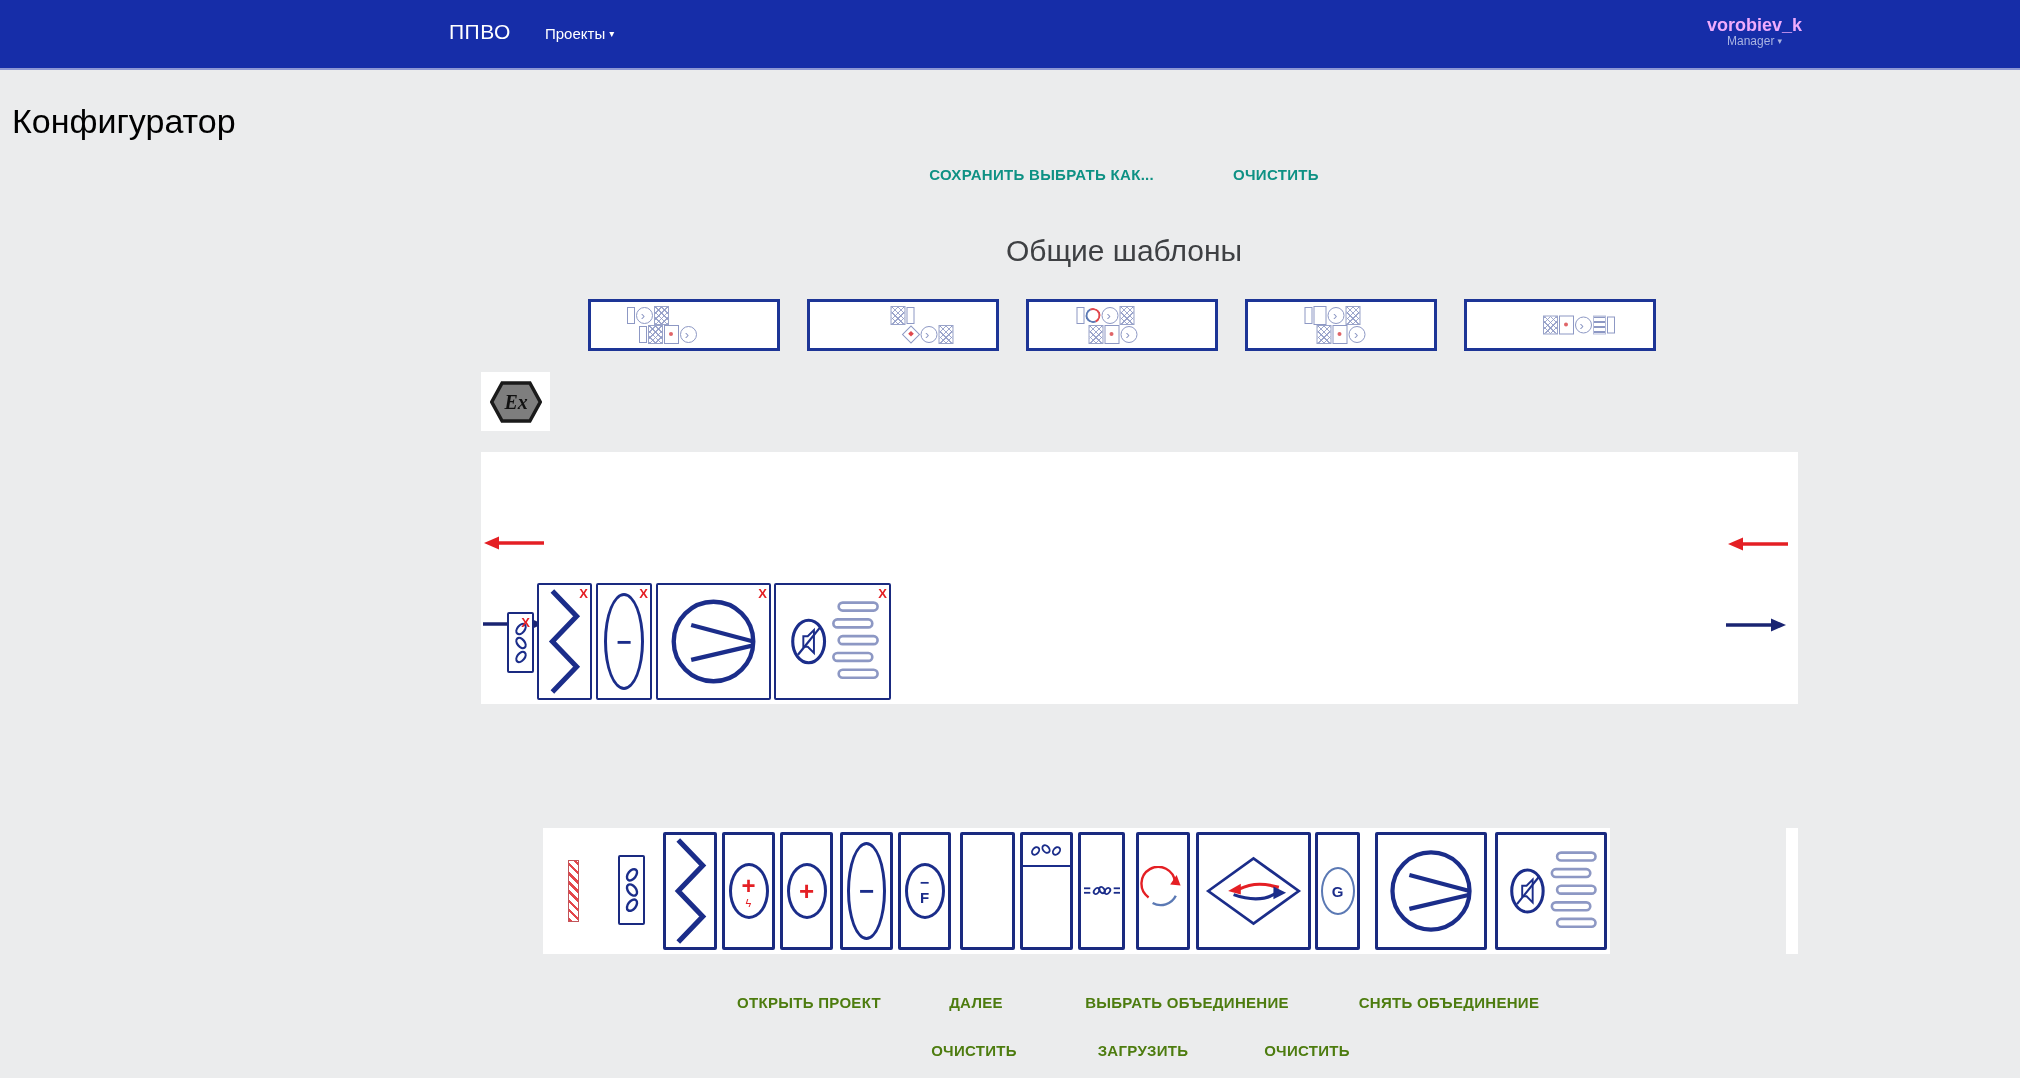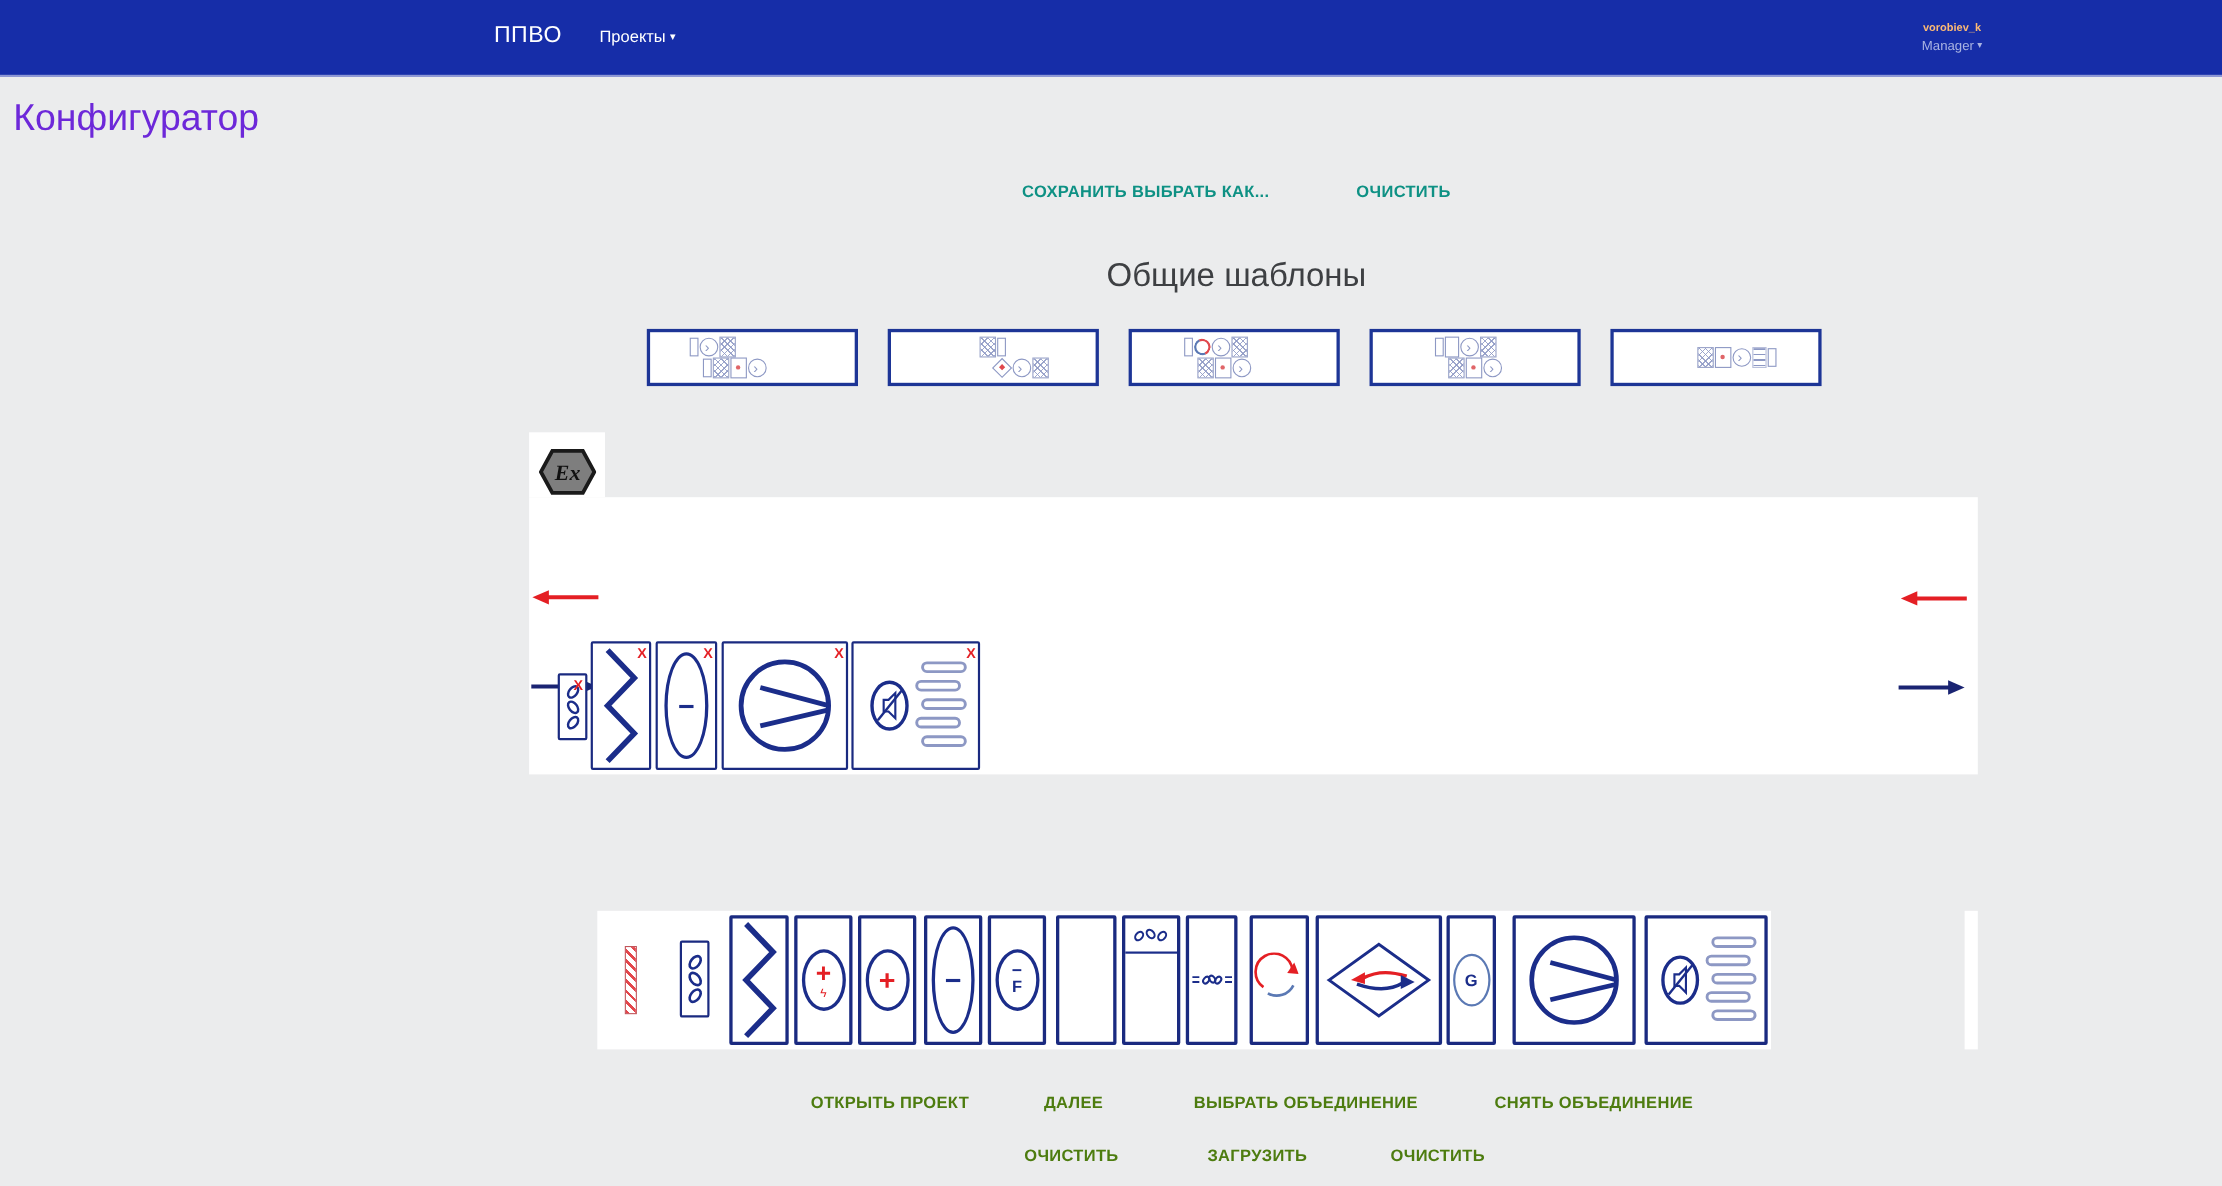--- a/index.html
+++ b/index.html
@@ -12,26 +12,26 @@
   }
   
   .navbar{position:absolute;left:0;top:0;width:2020px;height:70px;
     background:#162da8;border-bottom:2px solid #8d97d4;box-sizing:border-box;}
   .nav-brand{position:absolute;left:449px;top:20px;color:#fff;font-size:21px;
     font-weight:400;letter-spacing:.5px;cursor:pointer;}
   .nav-menu{position:absolute;left:545px;top:25px;color:#fff;font-size:15px;
     cursor:pointer;display:flex;align-items:center;gap:4px;}
   .nav-caret{font-size:10px;color:#fff;}
   .nav-user{position:absolute;right:218px;top:17px;text-align:center;cursor:pointer;}
-  .nav-user-name{color:#fdba74;font-size:10px;font-weight:700;line-height:17px;}
+  .nav-user-name{color:#f0abfc;font-size:18px;font-weight:700;line-height:17px;}
   .nav-user-role{color:#a9b3e2;font-size:12px;line-height:14px;display:flex;
     align-items:center;justify-content:center;gap:3px;}
   .nav-user-role .nav-caret{color:#a9b3e2;font-size:9px;}
   
-  .page-title{position:absolute;left:12px;top:88px;font-size:34px;color:#6d28d9;
+  .page-title{position:absolute;left:12px;top:102px;font-size:34px;color:#000000;
     font-weight:400;}
   .tmpl-actions{position:absolute;left:1124px;top:162px;transform:translateX(-50%);
     display:flex;gap:75px;white-space:nowrap;}
   .teal-btn{background:none;border:none;padding:4px 2px;cursor:pointer;
     color:#0e9184;font-family:inherit;font-size:15px;font-weight:700;
     letter-spacing:.3px;white-space:nowrap;}
   .tmpl-heading{position:absolute;left:1124px;top:234px;transform:translateX(-50%);
     font-size:30px;color:#3e4043;font-weight:400;white-space:nowrap;}
   
   .tmpl-row{position:absolute;left:1122px;top:299px;transform:translateX(-50%);
@@ -57,22 +57,22 @@
     border-radius:50%;background:#e06568;}
   .tp-rdiamond{width:13px;height:13px;border:1.5px solid #8d98c4;margin:2px;
     transform:rotate(45deg);position:relative;}
   .tp-rdiamond::after{content:"";position:absolute;left:3px;top:3px;width:4px;
     height:4px;background:#e0484d;}
   .tp-wheel{width:15px;height:15px;border-radius:50%;border:2px solid #5b79b4;
     border-top-color:#e0484d;border-right-color:#e0484d;transform:rotate(20deg);}
   .tp-slats{width:13px;height:19px;border:1px solid #b6bdda;
     background:repeating-linear-gradient(180deg,#8d98c4 0 1.5px,transparent 1.5px 5px);}
   
-  .ex-tab{position:absolute;left:481px;top:393px;width:69px;height:59px;background:#fff;
-    display:flex;align-items:flex-end;justify-content:center;cursor:pointer;}
+  .ex-tab{position:absolute;left:481px;top:372px;width:69px;height:59px;background:#fff;
+    display:flex;align-items:center;justify-content:center;cursor:pointer;}
   .canvas{position:absolute;left:481px;top:452px;width:1317px;height:252px;
     background:#fff;}
   .flow-arrow{position:absolute;}
   
   .comp{position:absolute;background:#fff;border:3px solid #1a2a80;border-radius:2px;
     box-sizing:border-box;display:flex;align-items:center;justify-content:center;
     cursor:pointer;}
   .comp.thin{border-width:2px;}
   .comp-icon{display:flex;align-items:center;justify-content:center;width:100%;
     height:100%;}

